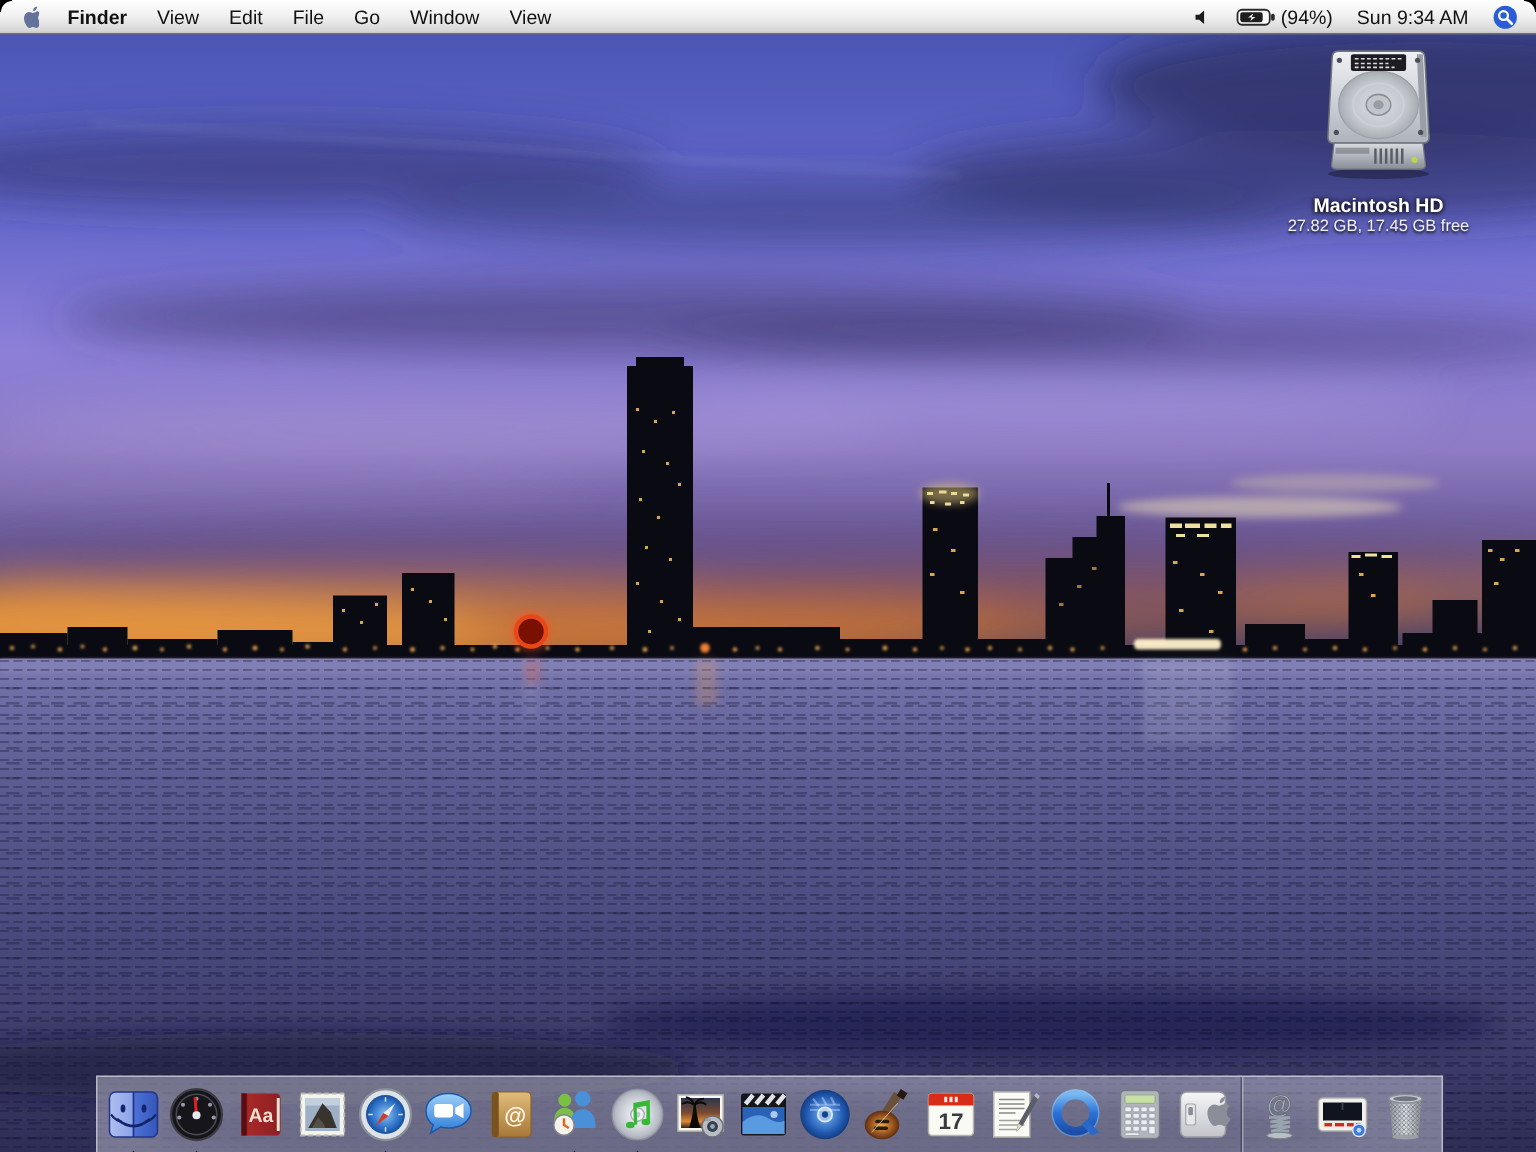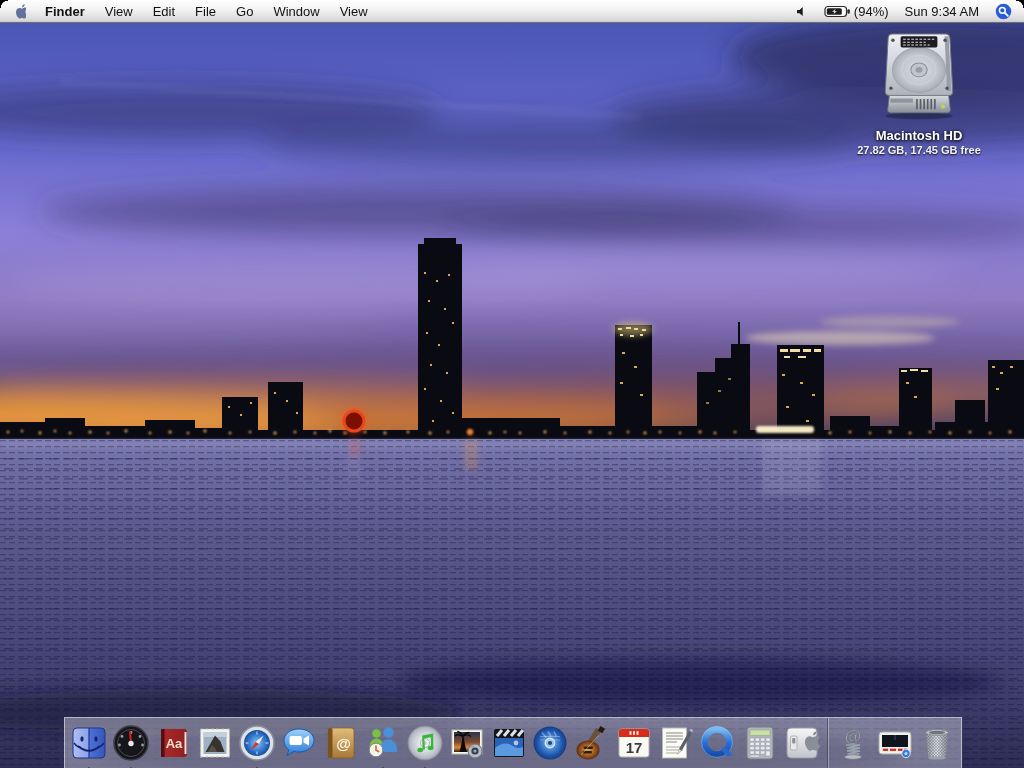--- a/index.html
+++ b/index.html
@@ -21,21 +21,21 @@
   .corner.tl{left:0;background:radial-gradient(circle at 100% 100%,transparent 7px,#000 7.5px);}
   .corner.tr{right:0;background:radial-gradient(circle at 0% 100%,transparent 7px,#000 7.5px);}
 
   
   #desktop{position:absolute;top:22px;left:0;width:1024px;height:746px;border-radius:30px;}
   #wallpaper{position:absolute;top:0;left:0;}
 
   
   #hd-icon{position:absolute;top:8px;right:40px;width:130px;text-align:center;cursor:default;}
   #hd-label{color:#fff;font-weight:bold;font-size:13px;text-shadow:0 1px 3px rgba(0,0,0,.95),0 0 4px rgba(0,0,0,.7);margin-top:2px;}
-  #hd-info{color:#f2f2f6;font-size:11px;text-shadow:0 1px 2px rgba(0,0,0,.95);margin-top:1px;font-weight:bold;}
+  #hd-info{color:#f2f2f6;font-size:11px;text-shadow:0 1px 2px rgba(0,0,0,.95);margin-top:1px;}
 
   
   #dock{position:absolute;left:64px;right:62px;bottom:0;height:50px;z-index:40;
     background:rgba(224,224,234,.42);
     border:1px solid rgba(252,252,255,.5);border-bottom:none;
     display:flex;align-items:center;padding:0 3px;}
   .dock-item{position:relative;width:42px;height:62px;display:flex;align-items:center;justify-content:center;}
   .dock-item svg{display:block;}
   .run-tri{position:absolute;bottom:1px;left:50%;transform:translateX(-50%);
     width:0;height:0;border-left:4px solid transparent;border-right:4px solid transparent;

